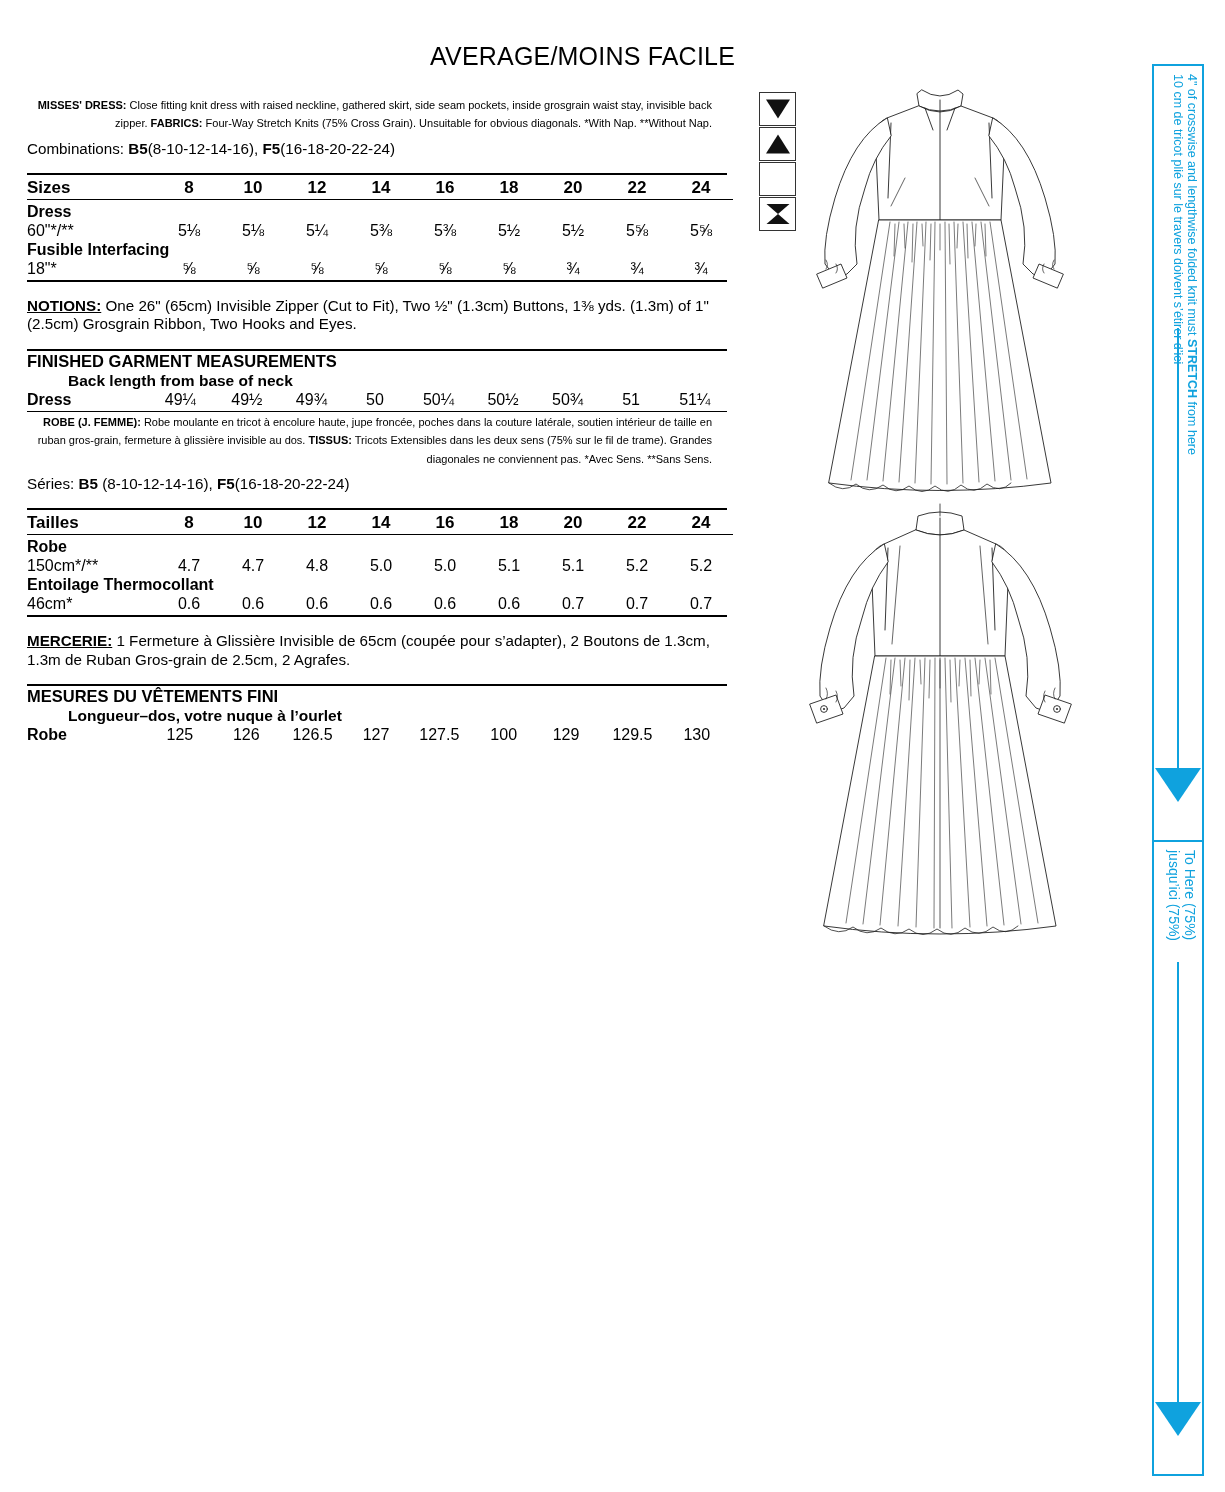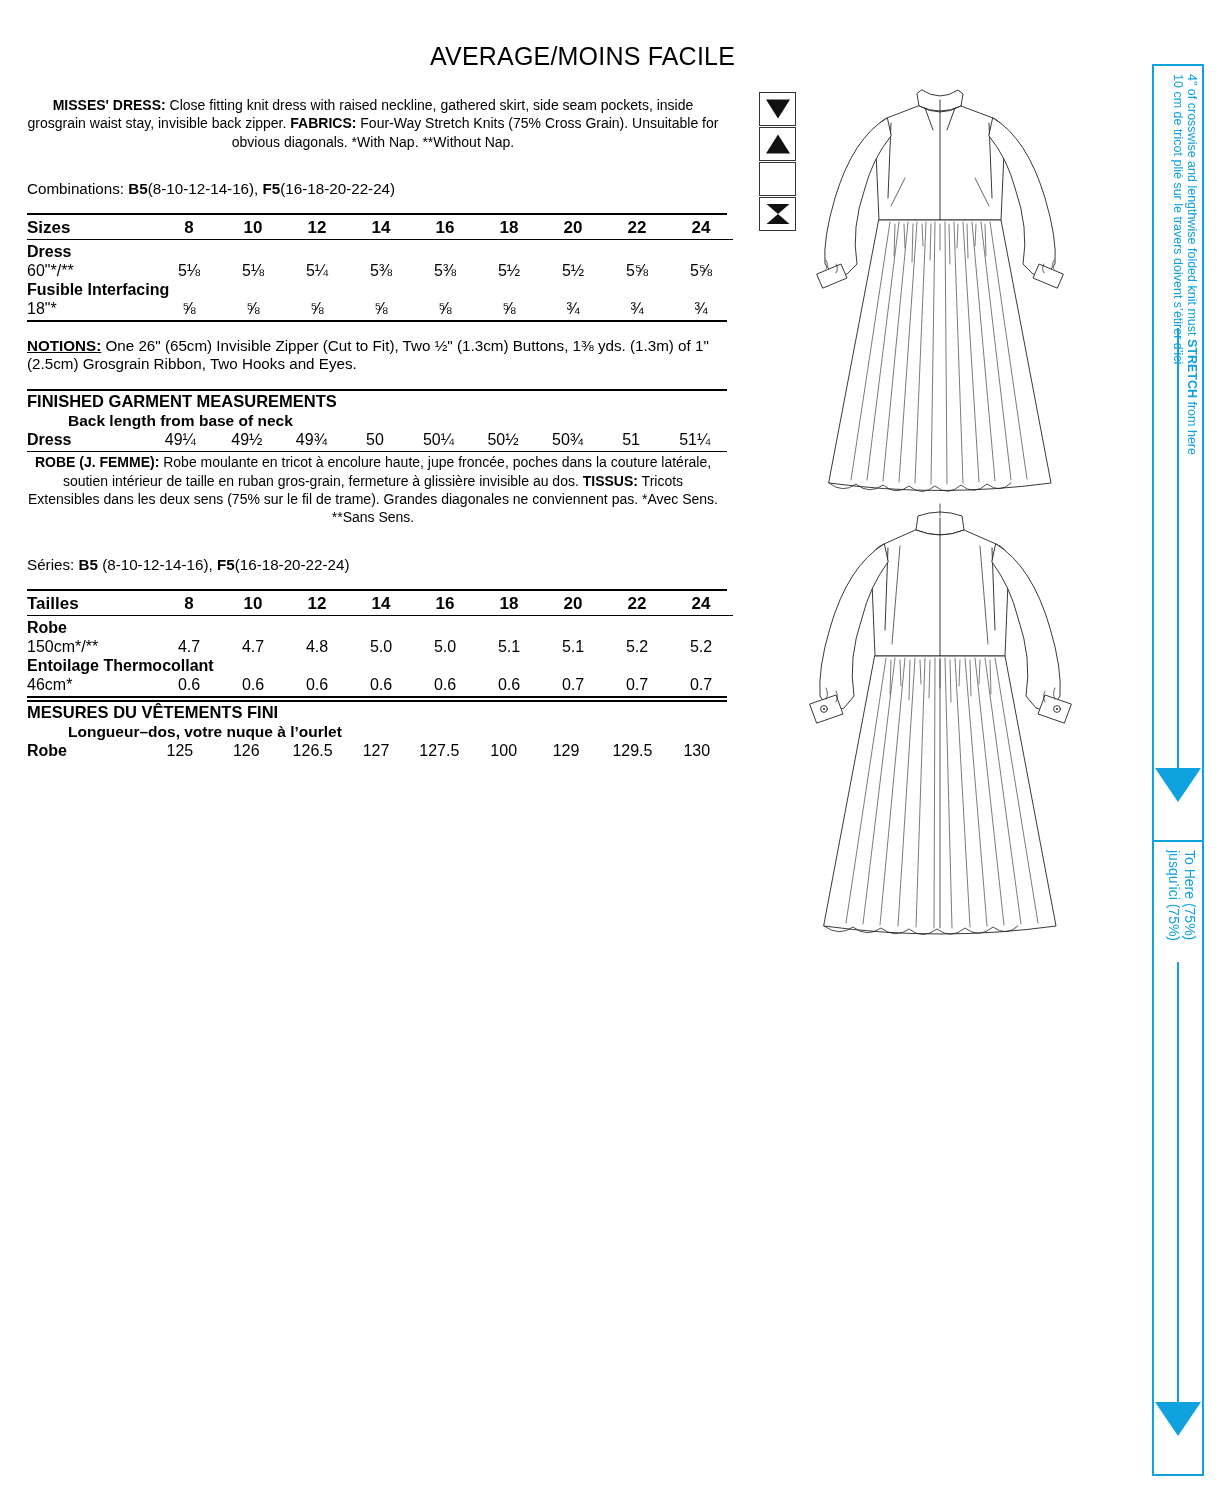--- a/index.html
+++ b/index.html
@@ -18,25 +18,25 @@
     font-size:64px;line-height:64px;letter-spacing:-1px;font-weight:400;
   }
   #difficulty{
     position:absolute;left:430px;top:44px;
     font-size:25px;line-height:25px;font-weight:400;letter-spacing:.2px;
   }
 
   
   .col{position:absolute;left:27px;top:96px;width:700px;}
   .para{
-    font-size:14px;line-height:18.3px;text-align:center;
-    margin:0 8px 0 0;
+    font-size:11px;line-height:18.3px;text-align:right;
+    margin:0 15px 0 0;
   }
   .para b{font-weight:700;}
-  .combos{font-size:15.2px;line-height:18px;margin-top:29px;}
+  .combos{font-size:15.2px;line-height:18px;margin-top:7px;}
   .combos b{font-weight:700;}
 
   
   table.sz{
     border-collapse:collapse;width:700px;margin:0;font-size:15.5px;
     table-layout:fixed;
   }
   table.sz td{padding:0;vertical-align:baseline;}
   .rule-thin{border-top:1.3px solid #000;}
   .hdrrow td{font-weight:700;font-size:17px;line-height:23px;padding-top:2px;padding-bottom:2px;margin-left:32px;}
@@ -266,20 +266,21 @@
         <td class="c">0.6</td>
         <td class="c">0.6</td>
         <td class="c">0.7</td>
         <td class="c">0.7</td>
         <td class="c">0.7</td>
       </tr>
     </tbody>
       </table>
 
     <hr class="t">
+    <p class="notion"><b>MERCERIE:</b><span> 1 Fermeture à Glissière Invisible de 65cm (coupée pour s’adapter), 2 Boutons de 1.3cm, 1.3m de Ruban Gros-grain de 2.5cm, 2 Agrafes.</span></p>
 
     <hr class="t">
     <div class="sec-title">MESURES DU VÊTEMENTS FINI</div>
     <div class="sec-sub">Longueur–dos, votre nuque à l’ourlet</div>
     <table class="sz">
       <colgroup>
         <col style="width:118px">
           <col style="width:68px">
           <col style="width:64px">
           <col style="width:68px">

